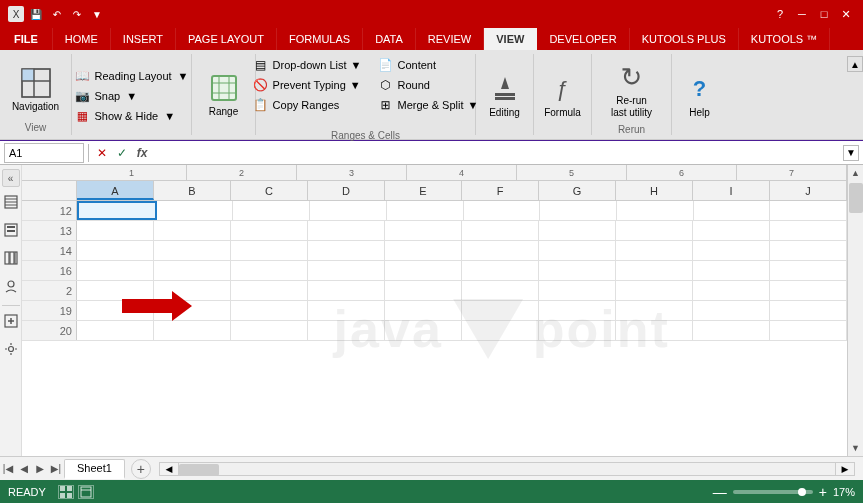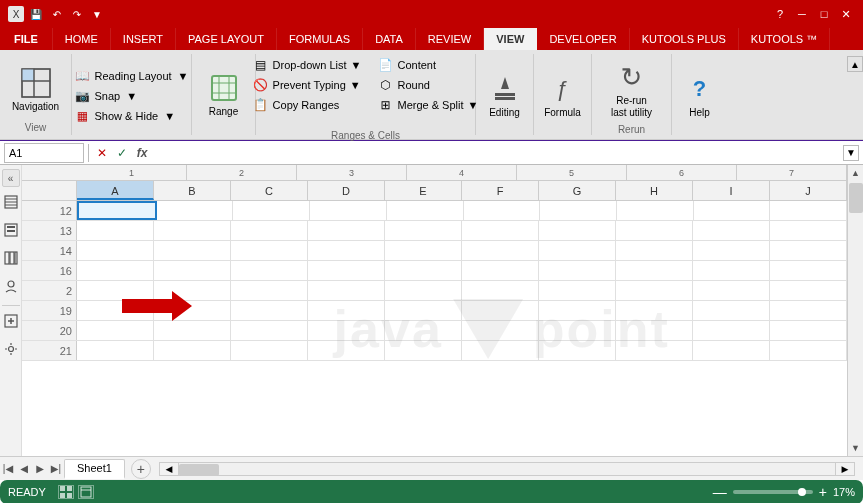--- a/index.html
+++ b/index.html
@@ -77,21 +77,21 @@
     .row-header { width: 55px; border-right: 1px solid #ccc; text-align: right; padding-right: 4px; font-size: 11px; color: #666; line-height: 20px; background: #f2f2f2; cursor: pointer; flex-shrink: 0; }
     .cell { flex: 1; border-right: 1px solid #e0e0e0; font-size: 11px; line-height: 20px; padding: 0 2px; cursor: cell; min-width: 65px; }
     .cell.active { background: #e8f4fd; border: 2px solid #1f7cc7; }
 
     
     .watermark { position: absolute; top: 50%; left: 50%; transform: translate(-30%, -50%); pointer-events: none; opacity: 0.12; display: flex; align-items: center; gap: 10px; }
     .watermark-text { font-size: 52px; font-weight: bold; color: #888; letter-spacing: 2px; }
     .watermark-triangle { width: 0; height: 0; border-left: 35px solid transparent; border-right: 35px solid transparent; border-top: 60px solid #888; }
 
     
-    .status-bar { height: 24px; background: #217346; display: flex; align-items: center; padding: 0 8px; justify-content: space-between; color: white; font-size: 11px; border-radius: 7px; }
+    .status-bar { height: 24px; background: #217346; display: flex; align-items: center; padding: 0 8px; justify-content: space-between; color: white; font-size: 11px; }
     .status-left { display: flex; align-items: center; gap: 12px; }
     .status-right { display: flex; align-items: center; gap: 8px; }
 
     
     .sheet-tab-bar { height: 24px; background: #f2f2f2; border-top: 1px solid #ccc; display: flex; align-items: center; }
     .sheet-nav-btn { width: 16px; height: 16px; display: flex; align-items: center; justify-content: center; font-size: 10px; cursor: pointer; color: #555; }
     .sheet-tab { padding: 0 12px; height: 20px; background: white; border: 1px solid #ccc; border-bottom: none; display: flex; align-items: center; font-size: 11px; cursor: pointer; margin-right: 2px; border-radius: 2px 2px 0 0; }
     .sheet-tab.active { background: white; border-bottom: 2px solid white; z-index: 1; }
     .add-sheet-btn { width: 20px; height: 20px; display: flex; align-items: center; justify-content: center; cursor: pointer; font-size: 14px; color: #555; border: 1px solid #ccc; border-radius: 50%; margin-left: 4px; }
 
@@ -471,33 +471,20 @@
         <div class="cell"></div>
         <div class="cell"></div>
         <div class="cell"></div>
         <div class="cell"></div>
         <div class="cell"></div>
         <div class="cell"></div>
         <div class="cell"></div>
         <div class="cell"></div>
         <div class="cell"></div>
       </div>
-      <div class="sheet-row">
-        <div class="row-header">21</div>
-        <div class="cell"></div>
-        <div class="cell"></div>
-        <div class="cell"></div>
-        <div class="cell"></div>
-        <div class="cell"></div>
-        <div class="cell"></div>
-        <div class="cell"></div>
-        <div class="cell"></div>
-        <div class="cell"></div>
-        <div class="cell"></div>
-      </div>
     </div>
   </div>
 
   <div class="right-scroll">
     <div class="scroll-btn">▲</div>
     <div class="scroll-area-v">
       <div class="scroll-thumb-v"></div>
     </div>
     <div class="scroll-btn">▼</div>
   </div>

